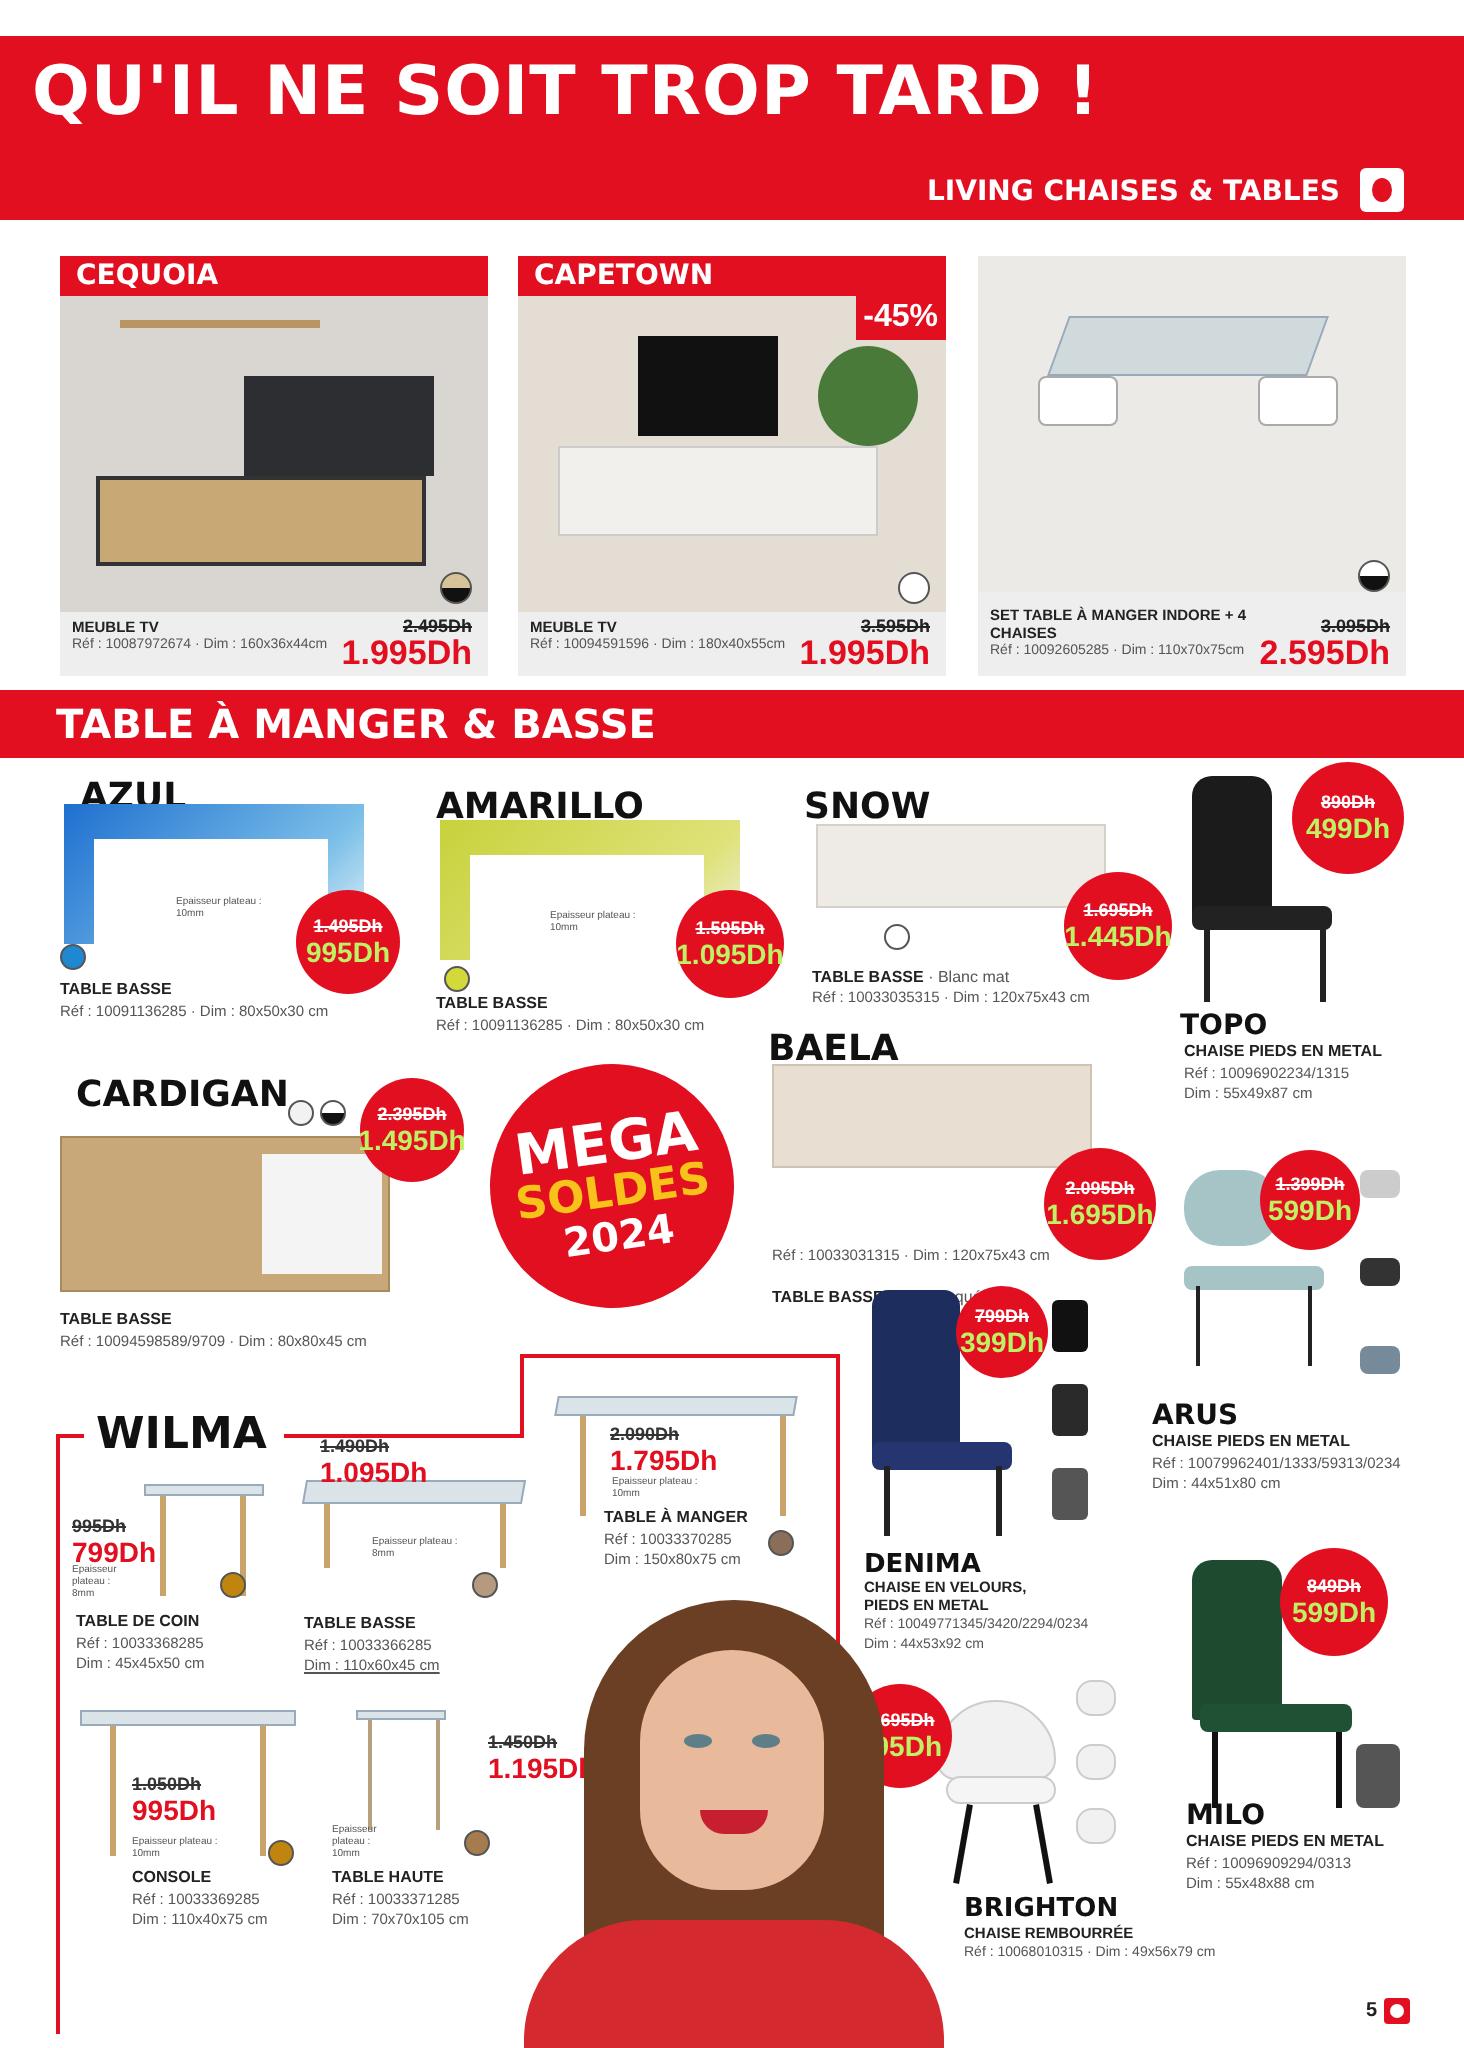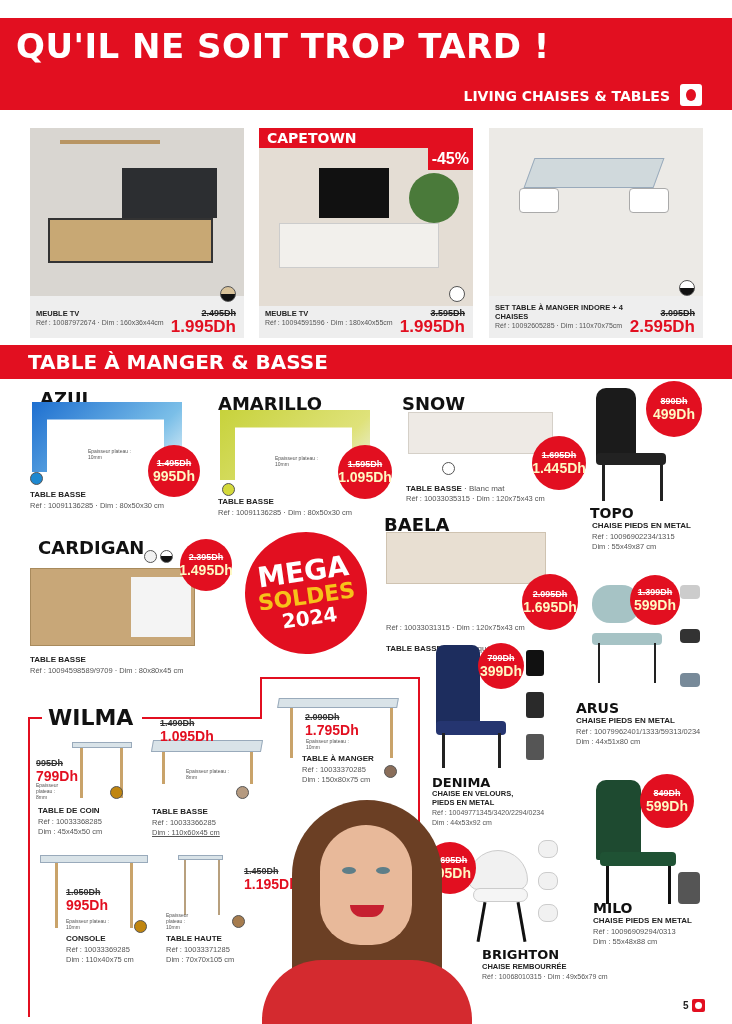--- a/index.html
+++ b/index.html
@@ -23,38 +23,39 @@
 
   .section-bar { left: 0; top: 345px; width: 732px; height: 34px; background: #e20f20; }
   .section-title { left: 28px; top: 350px; font-size: 20px; font-weight: 900; color: #fff; font-family: "DejaVu Sans", sans-serif; }
 
   .pname { font-size: 18px; font-weight: 900; color: #111; font-family: "DejaVu Sans", sans-serif; }
   .cat { font-size: 8px; font-weight: 700; color: #222; }
   .ref { font-size: 7.5px; color: #555; line-height: 1.3; }
   .note { font-size: 5px; color: #555; line-height: 1.2; }
   .badge { border-radius: 50%; background: #e20f20; color: #fff; text-align: center; display: flex; flex-direction: column; justify-content: center; align-items: center; }
   .badge .o { font-size: 9px; text-decoration: line-through; color: #fff; font-weight: 700; }
-  .badge .n { font-size: 14px; font-weight: 900; color: #fef9c3; }
+  .badge .n { font-size: 14px; font-weight: 900; color: #bef264; }
   .price-plain .o { font-size: 9px; text-decoration: line-through; color: #333; font-weight: 700; }
   .price-plain .n { font-size: 14px; font-weight: 900; color: #e20f20; }
   .dot { width: 13px; height: 13px; border-radius: 50%; border: 1px solid #555; }
 
   .glass { background: rgba(180,200,210,0.5); border: 1px solid #9ab; }
   .leg { position: absolute; width: 3px; background: #c9a36a; }
   .chair-seat { position: absolute; border-radius: 4px; }
 </style>
 </head>
 <body>
 
 <div class="abs hero"></div>
 <div class="abs hero-title">QU'IL NE SOIT TROP TARD !</div>
 <div class="abs hero-sub">LIVING CHAISES &amp; TABLES</div>
 <div class="abs hero-logo"></div>
 
 <div class="abs card" style="left:30px;top:128px;">
+  <div class="card-head">CEQUOIA</div>
   <div class="card-img" style="background:#d9d6d1;">
     <div class="abs" style="left:92px;top:40px;width:95px;height:50px;background:#2c2e31;"></div>
     <div class="abs" style="left:18px;top:90px;width:165px;height:45px;background:#c8a874;border:2px solid #333;"></div>
     <div class="abs" style="left:30px;top:12px;width:100px;height:4px;background:#b89563;"></div>
   </div>
   <div class="abs swatch" style="left:190px;top:158px;background:linear-gradient(#d8c29a 50%,#111 50%);"></div>
   <div class="card-foot">
     <div class="cat">MEUBLE TV</div>
     <div class="ref">Réf : 10087972674 · Dim : 160x36x44cm</div>
     <div class="card-old">2.495Dh</div>

